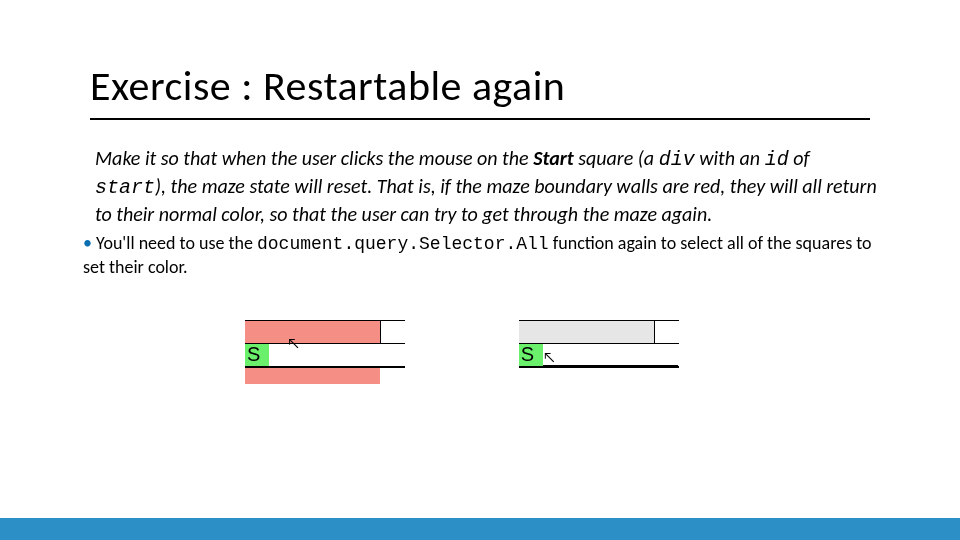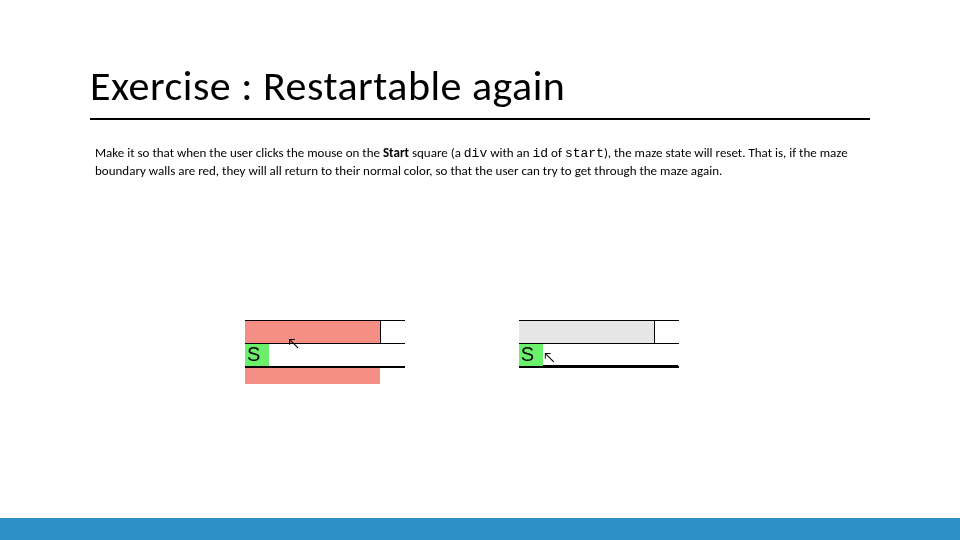--- a/index.html
+++ b/index.html
@@ -1,20 +1,20 @@
 <!DOCTYPE html>
 <html><head>
 <meta charset="utf-8">
 <style>
   * { box-sizing: border-box; margin: 0; padding: 0; }
   html, body { width: 960px; height: 540px; font-family: Calibri, Arial, sans-serif; background: #fff; color: #000; }
   .slide { position: relative; width: 960px; height: 540px; }
   .title { position: absolute; left: 90px; top: 60px; font-size: 42px; font-weight: 400; letter-spacing: 0.5px; }
   .title-rule { position: absolute; left: 90px; top: 118px; width: 780px; height: 0; border-bottom: 2px solid #000; }
-  .p1 { position: absolute; left: 95px; top: 145px; width: 790px; font-size: 13px; line-height: 1.3; }
+  .p1 { position: absolute; left: 95px; top: 145px; width: 790px; font-size: 20px; line-height: 1.3; font-style: italic; }
   .bold { font-weight: 700; }
   .code { font-family: "Courier New", monospace; }
   .b1 { position: absolute; left: 83px; top: 232px; width: 800px; font-size: 18px; line-height: 1.25; }
   .bullet-dot { color: #0a6fb0; font-size: 18px; line-height: 1; display: inline-block; vertical-align: baseline; margin-right: 4px; }
   .maze-zone { position: absolute; left: 245px; top: 320px; }
   .maze1, .maze2 { display: inline-block; vertical-align: top; }
   .maze2 { margin-left: 110px; }
   .row { display: flex; border-bottom: 1.5px solid #000; }
   .row:first-child { border-top: 1.5px solid #000; }
   .cell { height: 22px; }
@@ -34,20 +34,23 @@
 
 <div class="slide">
 
   <div class="title">Exercise : Restartable again</div>
   <div class="title-rule"></div>
 
   <div class="p1">
     <span>Make it so that when the user clicks the mouse on the </span><span class="bold">Start</span><span> square (a </span><span class="code">div</span><span> with an </span><span class="code">id</span><span> of </span><span class="code">start</span><span>), the maze state will reset. That is, if the maze boundary walls are red, they will all return to their normal color, so that the user can try to get through the maze again.</span>
   </div>
 
+  <div class="b1">
+    <span class="bullet-dot">•</span><span>You'll need to use the </span><span class="code">document.query.Selector.All</span><span> function again to select all of the squares to set their color.</span>
+  </div>
 
   <div class="maze-zone">
 
     <div class="maze1" style="position:relative;">
       <div class="row">
         <div class="cell red w-narrow"></div>
         <div class="cell red" style="width:111px;"></div>
         <div class="vline"></div>
         <div class="cell white w-narrow"></div>
       </div>

